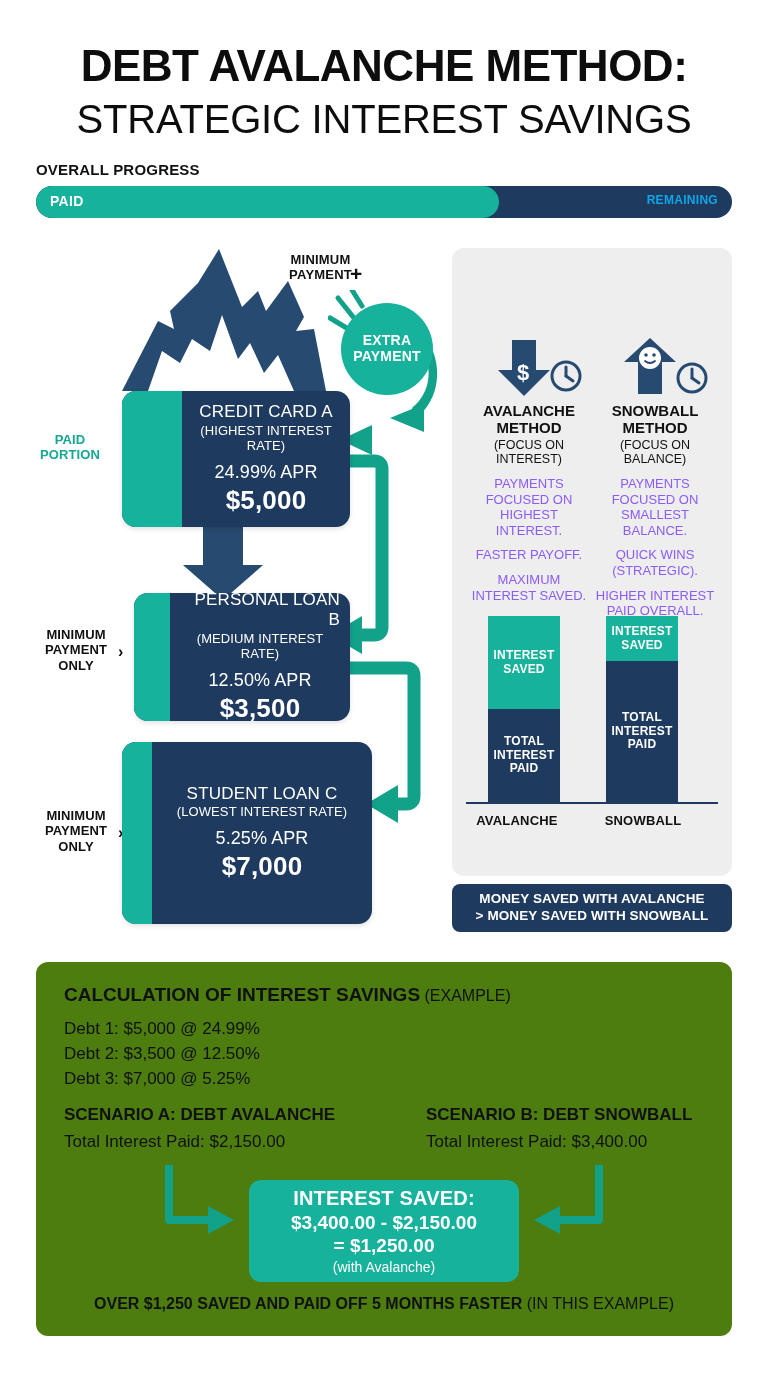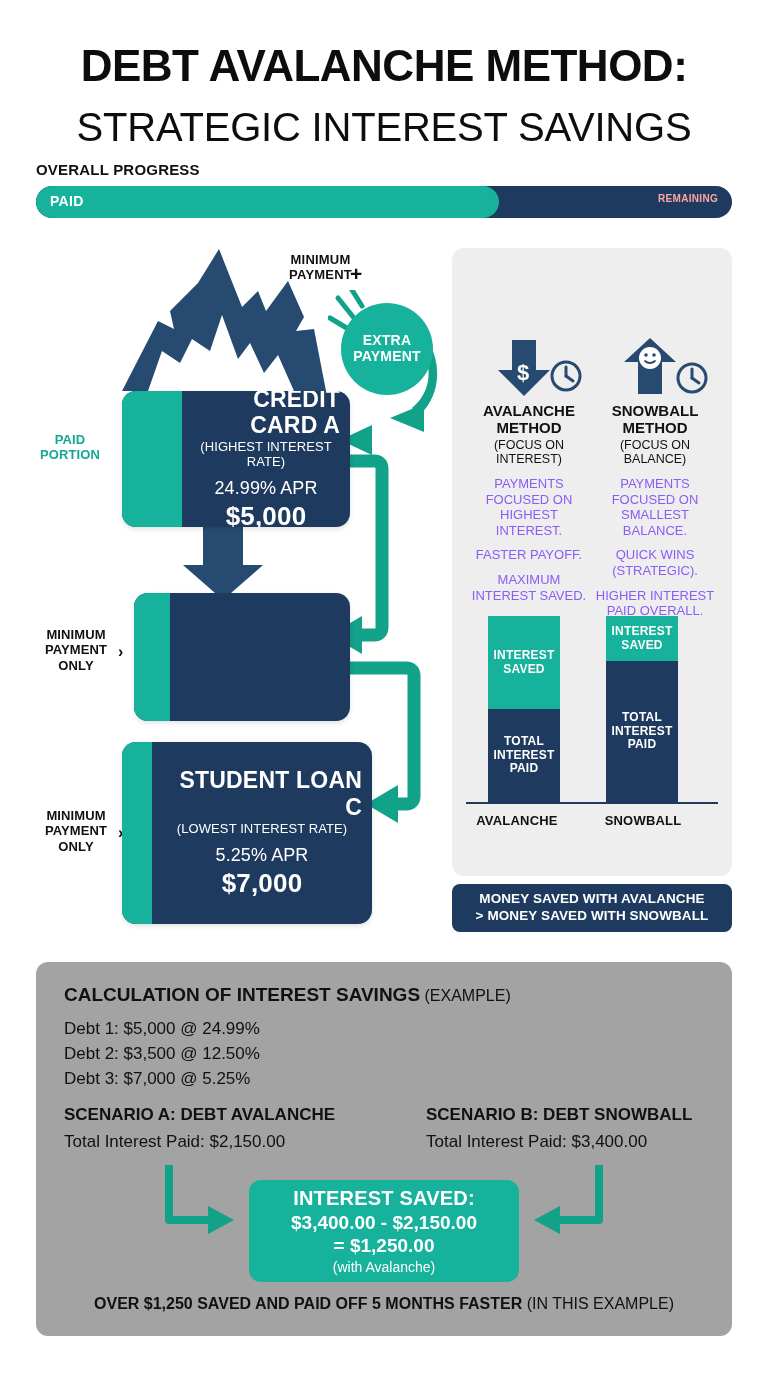--- a/index.html
+++ b/index.html
@@ -14,42 +14,42 @@
   .page { position: relative; width: 656px; height: 1376px; }
 
   
   .title-wrap { position: absolute; left: 0; top: 42px; width: 768px; text-align: center; }
   .title-1 {
     font-size: 44px; font-weight: 700; letter-spacing: -0.5px;
     color: #0d0d0d; line-height: 1.08;
   }
   .title-2 {
     font-size: 40px; font-weight: 400; letter-spacing: -0.2px;
-    color: #0d0d0d; line-height: 1.1; margin-top: 15px;
+    color: #0d0d0d; line-height: 1.1; margin-top: 7px;
   }
 
   .progress-label {
     position: absolute; left: 36px; top: 161px;
     font-size: 15px; font-weight: 700; letter-spacing: 0.2px; color: #111;
   }
   .progress-bar {
     position: absolute; left: 36px; top: 186px; width: 696px; height: 32px;
     background: #1e3a5f; border-radius: 16px; overflow: hidden;
   }
   .progress-fill {
     position: absolute; left: 0; top: 0; height: 32px; width: 66.5%;
     background: #16b29b; border-radius: 16px;
   }
   .progress-paid {
     position: absolute; left: 14px; top: 7px; font-size: 14px;
     font-weight: 700; color: #ffffff; letter-spacing: 0.3px;
   }
   .progress-remaining {
-    position: absolute; right: 14px; top: 7px; font-size: 10px;
-    font-weight: 700; color: #fca5a5; letter-spacing: 0.3px;
+    position: absolute; right: 14px; top: 7px; font-size: 12px;
+    font-weight: 700; color: #0ea5e9; letter-spacing: 0.3px;
   }
 
   
   .mountain { position: absolute; left: 118px; top: 243px; width: 212px; height: 150px; }
 
   .min-pay-plus {
     position: absolute; left: 268px; top: 253px; width: 105px;
     font-size: 13px; font-weight: 700; line-height: 1.15; color: #111;
     text-align: center; letter-spacing: 0.2px;
   }
@@ -75,21 +75,21 @@
     overflow: hidden; box-shadow: 0 2px 5px rgba(0,0,0,0.12);
   }
   .card .paid-strip {
     position: absolute; left: 0; top: 0; bottom: 0; background: #16b29b;
   }
   .card .card-body {
     position: absolute; top: 0; bottom: 0; right: 0;
     display: flex; flex-direction: column; justify-content: center;
     align-items: center; text-align: center; color: #fff; padding: 6px 10px;
   }
-  .card-name { font-size: 23px; font-weight: 700; letter-spacing: 0.2px; line-height: 1.15; text-align: right; }
+  .card-name { font-size: 17px; font-weight: 400; letter-spacing: 0.2px; line-height: 1.15; text-align: right; }
   .card-sub { font-size: 13px; font-weight: 400; margin-top: 1px; letter-spacing: 0.1px; }
   .card-apr { font-size: 18px; font-weight: 400; margin-top: 9px; letter-spacing: 0.1px; }
   .card-amt { font-size: 26px; font-weight: 700; margin-top: 2px; letter-spacing: 0.2px; }
 
   .card1 { left: 122px; top: 391px; width: 228px; height: 136px; }
   .card1 .paid-strip { width: 60px; }
   .card1 .card-body { left: 60px; }
 
   .card2 { left: 134px; top: 593px; width: 216px; height: 128px; }
   .card2 .paid-strip { width: 36px; }
@@ -151,21 +151,21 @@
   .banner {
     position: absolute; left: 452px; top: 884px; width: 280px; height: 48px;
     background: #1e3a5f; border-radius: 8px; color: #fff; text-align: center;
     display: flex; flex-direction: column; align-items: center; justify-content: center;
     font-size: 13.5px; font-weight: 700; line-height: 1.25; letter-spacing: 0.1px; padding: 0 6px;
   }
 
   
   .calc-panel {
     position: absolute; left: 36px; top: 962px; width: 696px; height: 374px;
-    background: #a3a3a3; border-radius: 12px;
+    background: #4d7c0f; border-radius: 12px;
   }
   .calc-title { position: absolute; left: 28px; top: 22px; font-size: 19px; font-weight: 700; color: #111; }
   .calc-title .ex { font-size: 16px; font-weight: 400; }
   .calc-line { position: absolute; left: 28px; font-size: 17px; font-weight: 400; color: #111; }
   .calc-line.l1 { top: 57px; }
   .calc-line.l2 { top: 82px; }
   .calc-line.l3 { top: 107px; }
   .scen-head { position: absolute; font-size: 17px; font-weight: 700; color: #111; }
   .scen-head.a { left: 28px; top: 143px; }
   .scen-head.b { left: 390px; top: 143px; }
@@ -272,20 +272,26 @@
 
   <div class="side-label min2">
     <span>MINIMUM</span><br>
     <span>PAYMENT</span><br>
     <span>ONLY</span>
   </div>
   <div class="chev c2">›</div>
 
   <div class="card card2">
     <div class="paid-strip"></div>
+    <div class="card-body">
+      <div class="card-name">PERSONAL LOAN B</div>
+      <div class="card-sub">(MEDIUM INTEREST RATE)</div>
+      <div class="card-apr">12.50% APR</div>
+      <div class="card-amt">$3,500</div>
+    </div>
   </div>
 
   <div class="side-label min3">
     <span>MINIMUM</span><br>
     <span>PAYMENT</span><br>
     <span>ONLY</span>
   </div>
   <div class="chev c3">›</div>
 
   <div class="card card3">

